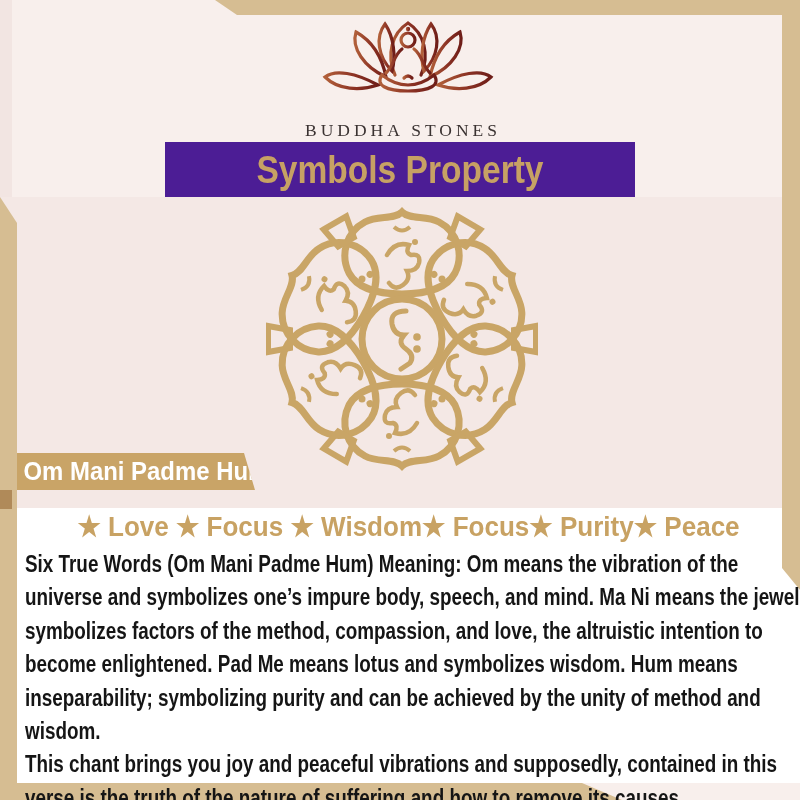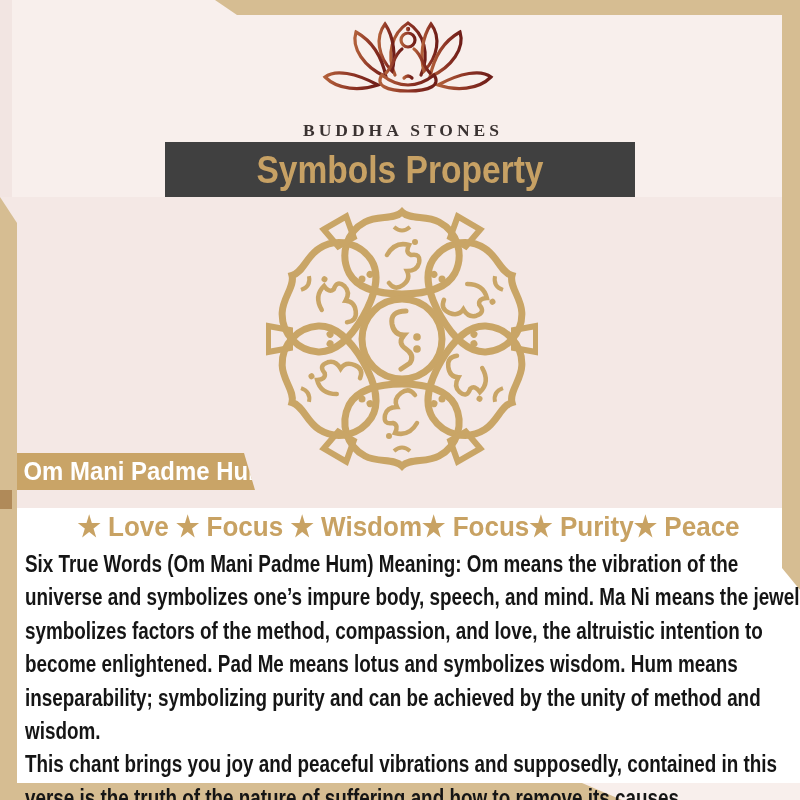--- a/index.html
+++ b/index.html
@@ -19,23 +19,23 @@
     clip-path:polygon(0 0,18px 0,18px 590px,0 568px);}
   .frame-left{left:0;top:197px;width:17px;height:603px;
     clip-path:polygon(0 0,17px 26px,17px 603px,0 603px);}
   .frame-bottom{left:0;top:783px;width:622px;height:17px;
     clip-path:polygon(0 0,582px 0,622px 17px,0 17px);}
   .accent-square{position:absolute;left:0;top:490px;width:12px;height:19px;background:#b08a59;}
   
   .logo{position:absolute;left:318px;top:18px;width:180px;height:102px;}
   .brand{position:absolute;left:203px;top:120px;width:400px;text-align:center;
     font-family:"Liberation Serif",serif;font-size:17.5px;letter-spacing:4px;
-    color:#3a3231;font-weight:700;}
+    color:#3a3231;font-weight:400;}
   
-  .heading-band{position:absolute;left:165px;top:142px;width:470px;height:55px;background:#404040;}
+  .heading-band{position:absolute;left:165px;top:142px;width:470px;height:55px;background:#4c1d95;}
   .heading-text{width:100%;height:55px;line-height:56px;text-align:center;
     font-size:39px;font-weight:bold;color:#c7a164;
     transform:scaleX(.86);transform-origin:center;white-space:nowrap;}
   
   .mandala{position:absolute;left:266px;top:203px;width:272px;height:272px;}
   
   .badge{position:absolute;left:17px;top:453px;width:238px;height:37px;background:#c9a467;
     clip-path:polygon(0 0,227px 0,238px 37px,0 37px);}
   .badge-text{height:37px;line-height:37px;padding-left:7px;color:#ffffff;
     font-size:26px;font-weight:bold;white-space:nowrap;

